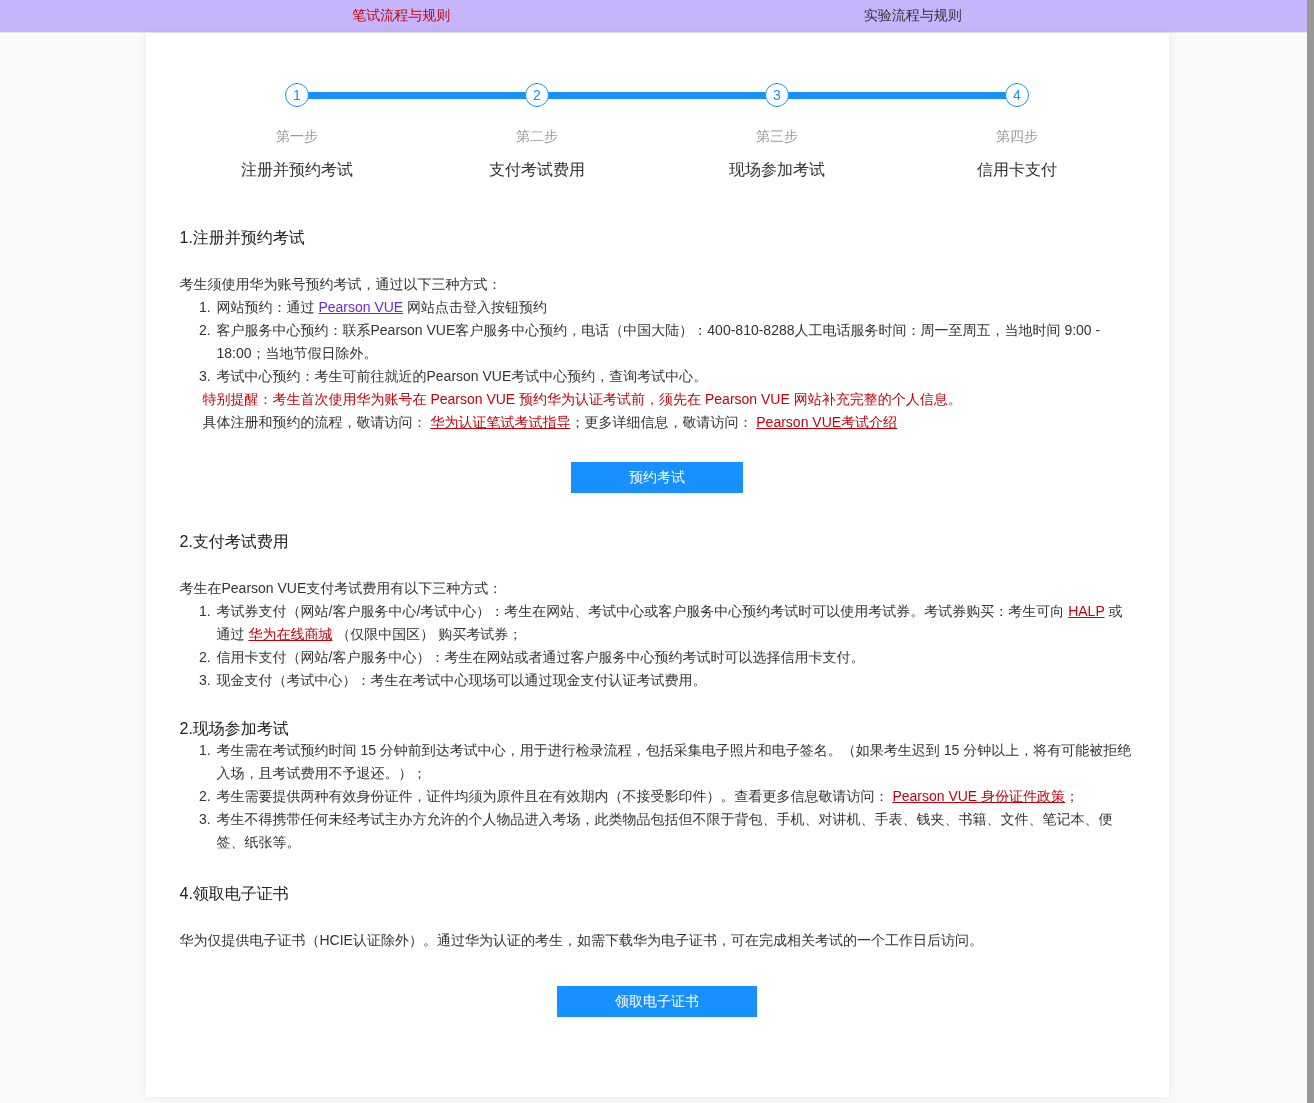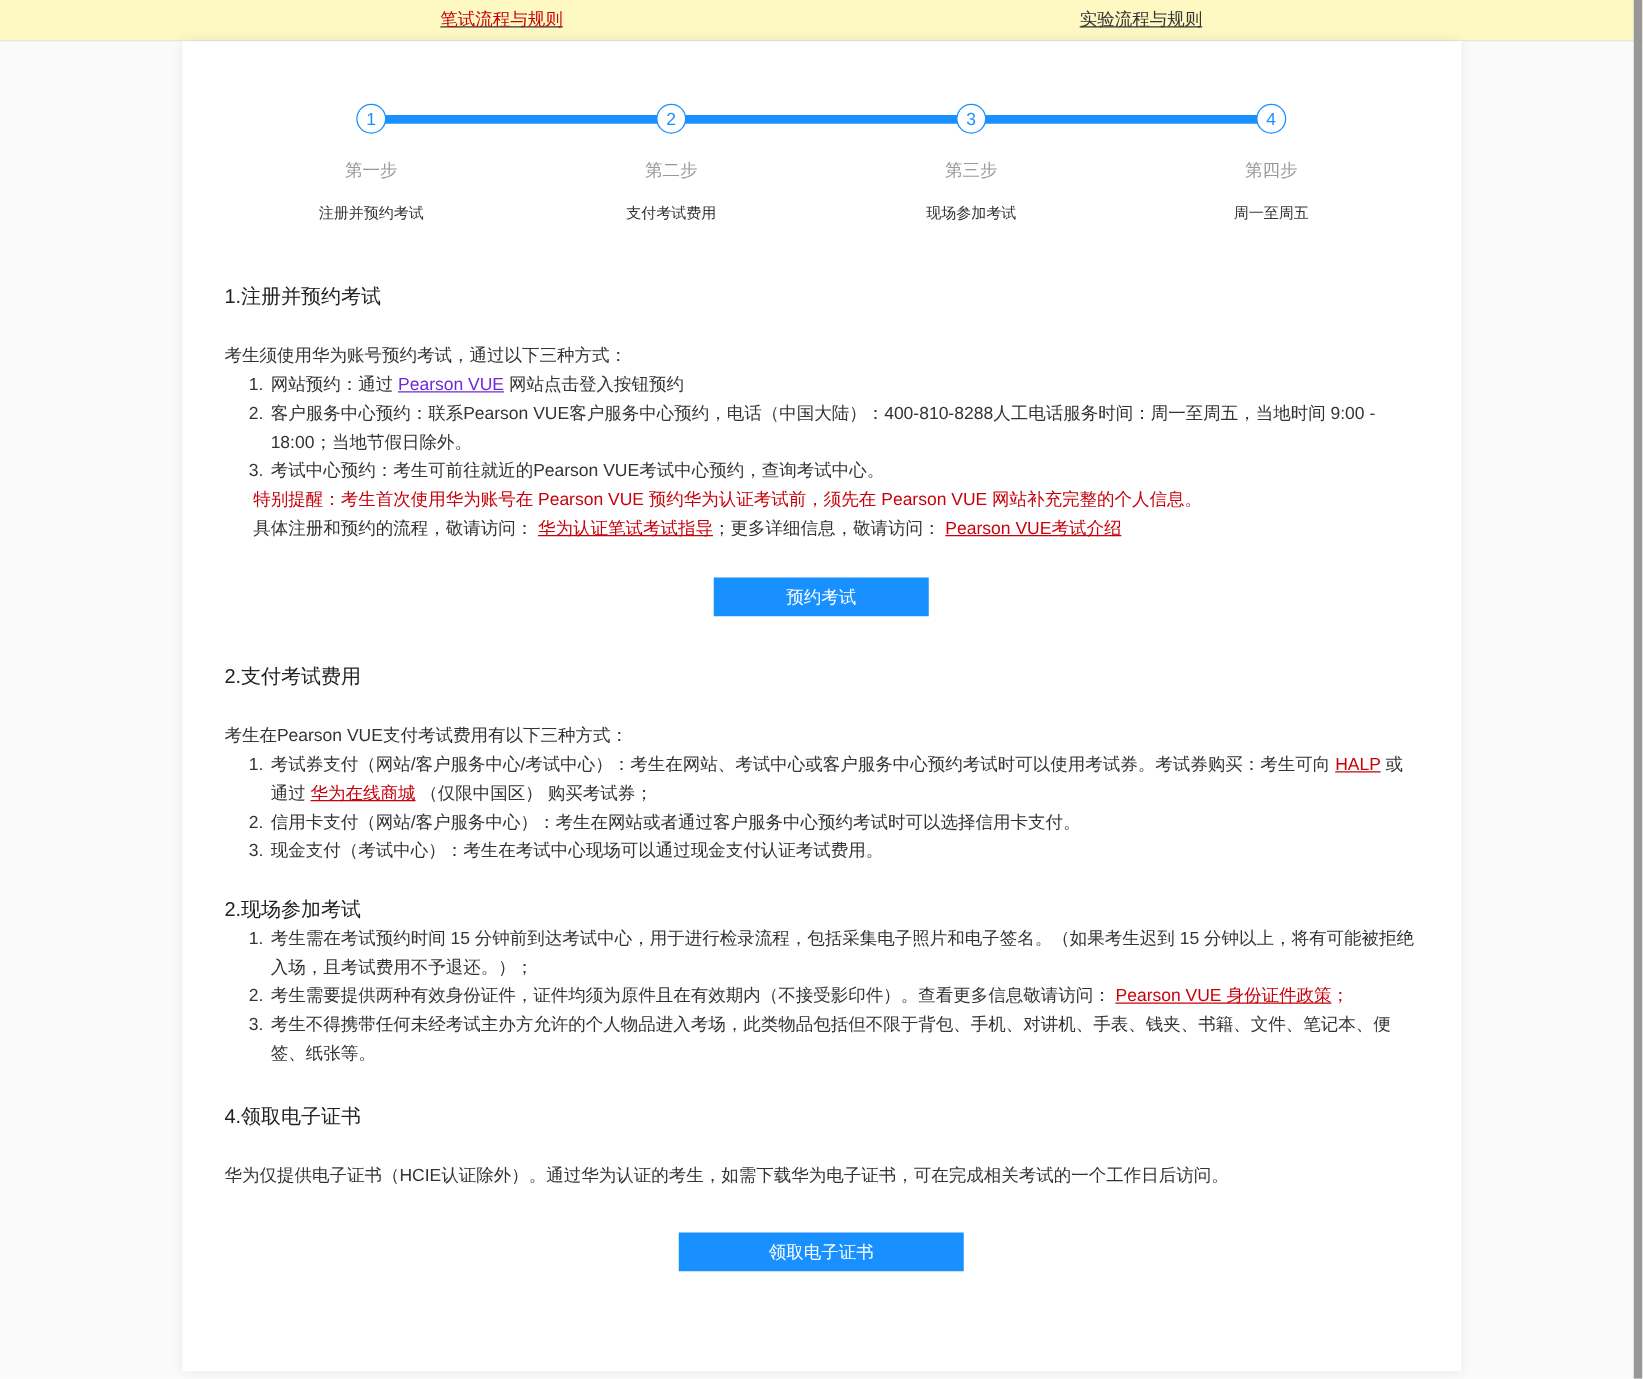--- a/index.html
+++ b/index.html
@@ -6,22 +6,22 @@
   html,body { width:1314px; height:1103px; }
   body {
     font-family:"Liberation Sans","DejaVu Sans",sans-serif;
     background:#fafafa;
     color:#333;
     position:relative;
     overflow:hidden;
   }
   
   .tabbar {
-    height:33px; background:#fef9c3; border-bottom:1px solid #e4e6e8;
-    display:flex; justify-content:center;text-decoration:underline;
+    height:33px; background:#c4b5fd; border-bottom:1px solid #e4e6e8;
+    display:flex; justify-content:center;
   }
   .tabbar-inner { width:1023px; display:flex; }
   .tab {
     flex:1; display:flex; align-items:center; justify-content:center;
     font-size:14px; color:#333; cursor:pointer;
   }
   .tab.active { color:#c7000b; }
   
   .card {
     width:1023px; margin:0 auto; background:#fff;
@@ -36,42 +36,42 @@
     background:#1890ff; border-radius:4px; z-index:0;
   }
   .step { flex:1; display:flex; flex-direction:column; align-items:center; }
   .circle {
     width:24px; height:24px; border-radius:50%; background:#fff;
     border:1px solid #1890ff; color:#1890ff; font-size:14px;
     display:flex; align-items:center; justify-content:center;
     position:relative; z-index:1;
   }
   .step-name { margin-top:22px; color:#999; font-size:14px; line-height:14px; }
-  .step-title { margin-top:20px; color:#333; font-size:12px; line-height:14px; }
+  .step-title { margin-top:20px; color:#333; font-size:16px; line-height:14px; }
   
   .content { padding:0 34px; font-size:14px; line-height:23px; color:#333; }
   .sec-title { font-size:16px; line-height:20px; font-weight:normal; color:#222; }
   .mt-s1 { margin-top:51px; }
   .mt-s2 { margin-top:39px; }
   .mt-s3 { margin-top:27px; }
   .mt-s4 { margin-top:30px; }
   .intro { margin-top:25px; }
   ol.rules { margin:0; padding-left:35px; list-style:decimal outside; }
   ol.rules li { padding-left:2px; }
   .note { padding-left:23px; }
   .t-red { color:#c7000b; }
   a.lnk-blue { color:#6d28d9; text-decoration:underline; cursor:pointer; }
   a.lnk-red  { color:#c7000b; text-decoration:underline; cursor:pointer; }
   .btn {
     display:block; margin:32px auto 0; background:#1890ff; color:#fff;
     border:none; font-size:14px; height:31px; cursor:pointer;
     font-family:inherit;
   }
   .btn-book { width:172px;margin-top:28px; }
-  .btn-cert { width:228px; margin-top:34px; }
+  .btn-cert { width:200px; margin-top:34px; }
   
   .scrollbar {
     position:absolute; top:0; right:0; width:7px; height:1103px;
     background:#989898;
   }
 </style>
 </head>
 <body>
 
 <div class="tabbar">
@@ -109,21 +109,21 @@
             <span>3</span>
           </div>
         <div class="step-name">第三步</div>
         <div class="step-title">现场参加考试</div>
       </div>
       <div class="step">
         <div class="circle">
             <span>4</span>
           </div>
         <div class="step-name">第四步</div>
-        <div class="step-title">周一至周五</div>
+        <div class="step-title">信用卡支付</div>
       </div>
     </div>
   </div>
 
   <div class="content">
 
     <h2 class="sec-title mt-s1">1.注册并预约考试</h2>
     <p class="intro">考生须使用华为账号预约考试，通过以下三种方式：</p>
     <ol class="rules">
       <li><span>网站预约：通过 </span><a class="lnk-blue" href="#">Pearson VUE</a><span> 网站点击登入按钮预约</span></li>

